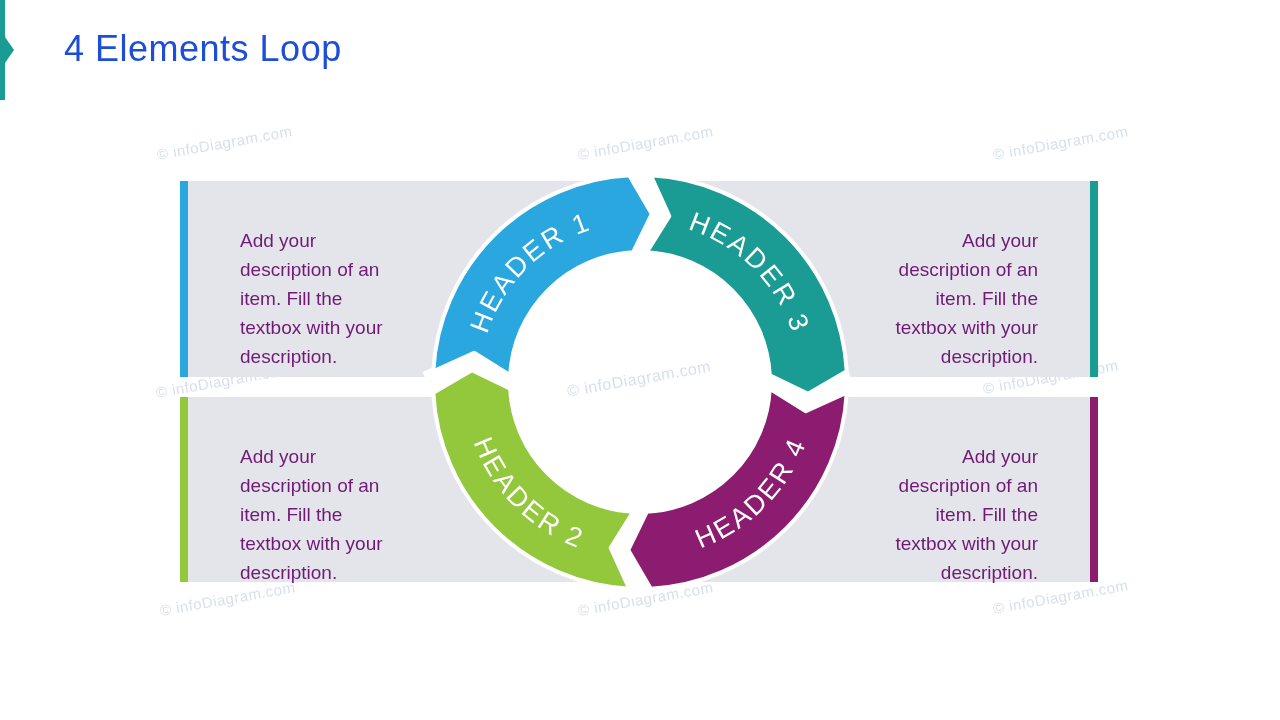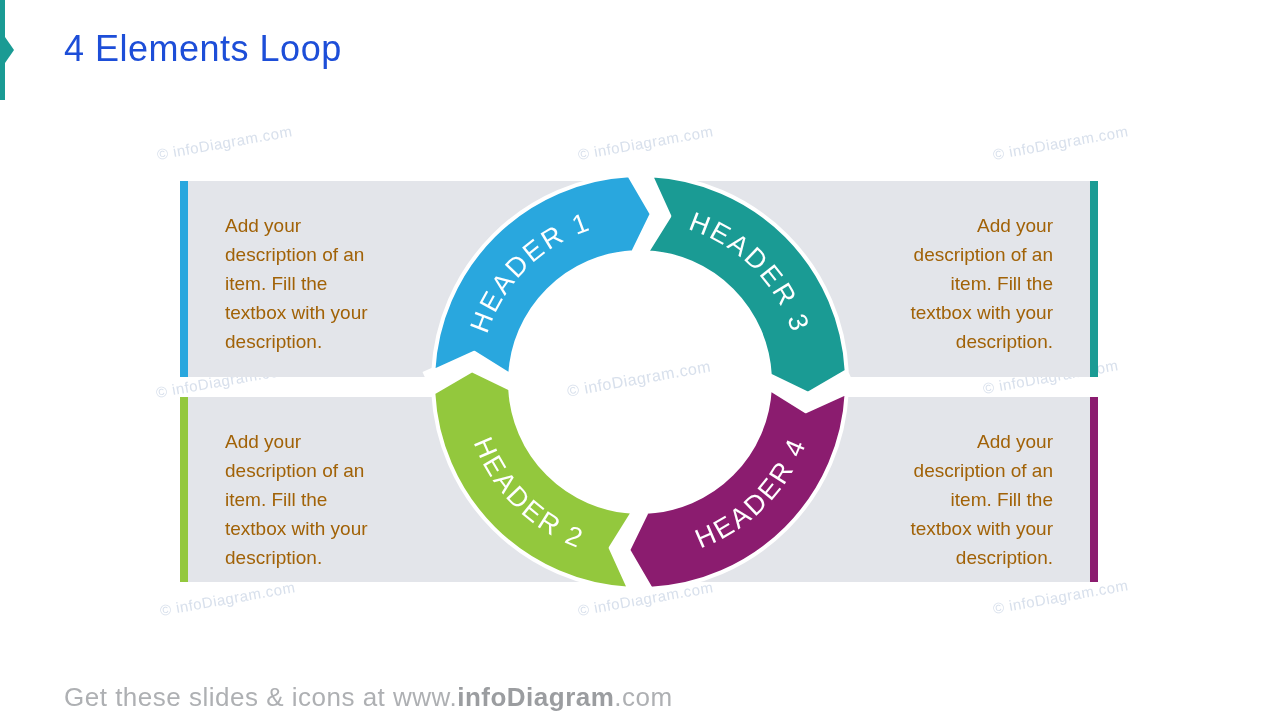--- a/index.html
+++ b/index.html
@@ -16,22 +16,22 @@
 
   
   .wm{position:absolute;font-size:15px;color:#d8e0ec;white-space:nowrap;
       transform:rotate(-10deg);transform-origin:0 50%;z-index:1;letter-spacing:.5px;}
 
   
   .box{position:absolute;background:#e3e5ea;z-index:2;}
   .box .bar{position:absolute;top:0;width:8px;height:100%;}
   .box.left .bar{left:0;}
   .box.right .bar{right:0;}
-  .desc{position:absolute;top:30px;font-size:19px;line-height:29px;color:#a16207;
-        white-space:pre-line;margin:0;}
+  .desc{position:absolute;top:30px;font-size:19px;line-height:29px;color:#701a75;
+        white-space:pre-line;margin:15px;}
   .box.left .desc{left:45px;right:230px;text-align:left;}
   .box.right .desc{right:45px;left:230px;text-align:right;}
 
   .b-tl{left:180px;top:181px;width:462px;height:196px;}
   .b-tr{left:638px;top:181px;width:460px;height:196px;}
   .b-bl{left:180px;top:397px;width:462px;height:185px;}
   .b-br{left:638px;top:397px;width:460px;height:185px;}
 
   
   .ring{position:absolute;left:420px;top:162px;width:440px;height:440px;z-index:3;pointer-events:none;}
@@ -129,17 +129,14 @@
       <textPath href="#tp-h3" startOffset="50%">HEADER 3</textPath>
     </text>
     <text class="arc-label" text-anchor="middle">
       <textPath href="#tp-h2" startOffset="50%">HEADER 2</textPath>
     </text>
     <text class="arc-label" text-anchor="middle">
       <textPath href="#tp-h4" startOffset="50%">HEADER 4</textPath>
     </text>
   </svg>
 
-  <div class="footer">
-    <span>Get these slides &amp; icons at www.</span><span class="brand">infoDiagram</span><span>.com</span>
-  </div>
 
 </div>
 
 </body></html>

